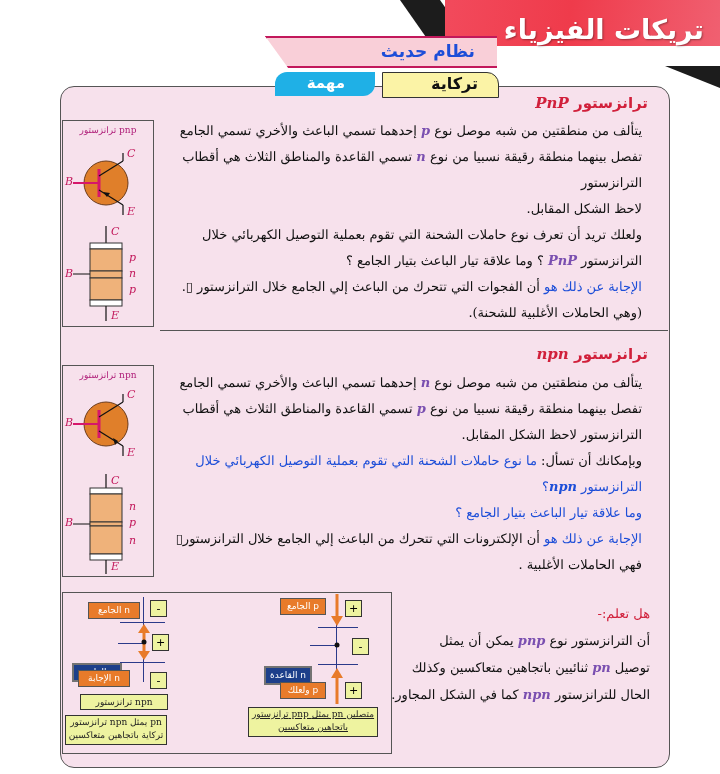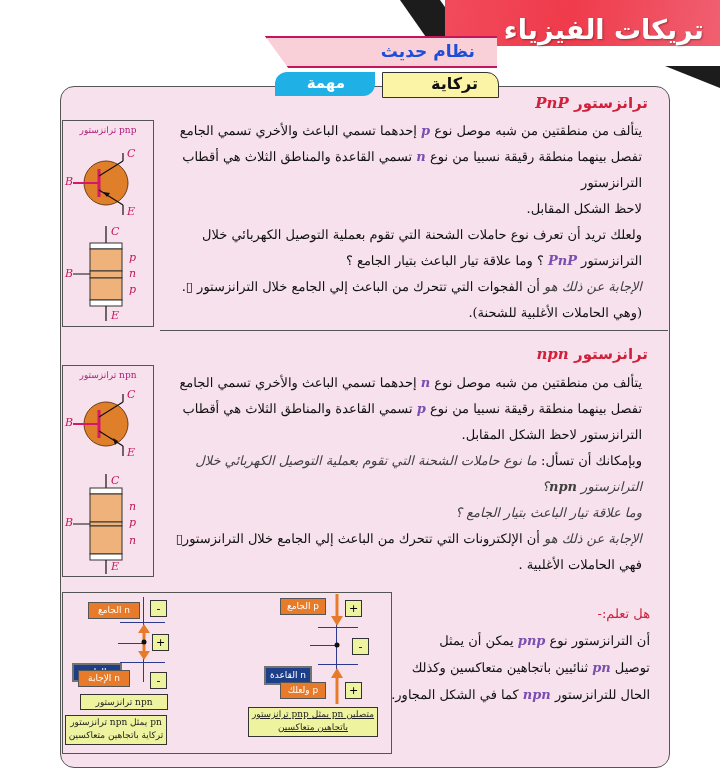--- a/index.html
+++ b/index.html
@@ -12,21 +12,21 @@
   .subtitle-text{position:absolute;right:22px;top:3px;font-size:17px;font-weight:bold;color:#1d4ed8;direction:rtl;}
   .tab-yellow{position:absolute;left:382px;top:72px;width:115px;height:24px;background:#fbf3a6;border:1px solid #333;border-radius:0 12px 0 0;}
   .tab-yellow span{position:absolute;right:20px;top:1px;font-size:16px;font-weight:bold;color:#111;}
   .tab-blue{position:absolute;left:275px;top:72px;width:100px;height:24px;background:#1fb0e6;border-radius:12px 0 12px 0;}
   .tab-blue span{position:absolute;right:30px;top:2px;font-size:15px;font-weight:bold;color:#fff;}
   .panel{position:absolute;left:60px;top:86px;width:608px;height:680px;background:#f7e1ec;border:1px solid #555;border-radius:14px;}
   .txt{position:absolute;direction:rtl;text-align:right;font-family:"DejaVu Serif",serif;font-size:13px;line-height:26px;color:#111;}
   .heading{position:absolute;direction:rtl;font-weight:bold;font-size:15px;color:#d1203b;}
   .heading i{font-family:"DejaVu Serif",serif;font-weight:bold;color:#d1203b;}
   .var{color:#7a4fb0;font-style:italic;font-weight:bold;}
-  .pink{color:#404040;font-style:italic;}
+  .pink{color:#1d4ed8;}
   .fig{position:absolute;border:1px solid #555;background:#f7e1ec;}
   .fig-cap{position:absolute;left:0;right:0;top:4px;text-align:center;font-size:9px;color:#b0207a;font-family:"DejaVu Serif",serif;}
   .lbl{position:absolute;font-style:italic;font-family:"DejaVu Serif",serif;font-size:11px;color:#c2185b;}
   .sep{position:absolute;left:160px;top:330px;width:508px;height:1px;background:#555;}
   .box-or{position:absolute;height:15px;background:#e87b2a;color:#fff;font-size:9px;text-align:center;line-height:15px;border:1px solid #555;}
   .box-bl{position:absolute;height:15px;background:#1d3f8a;color:#fff;font-size:9px;text-align:center;line-height:15px;border:2px solid #737373;margin-top:28px;}
   .sign{position:absolute;width:15px;height:15px;background:#eef3a0;border:1px solid #333;text-align:center;line-height:15px;font-size:11px;}
   .cap-y{position:absolute;background:#eef3a0;border:1px solid #333;text-align:center;font-size:9px;color:#222;font-family:"DejaVu Serif",serif;}
   .vline{position:absolute;width:1px;background:#2b3a8a;}
   .hline{position:absolute;height:1px;background:#2b3a8a;}

